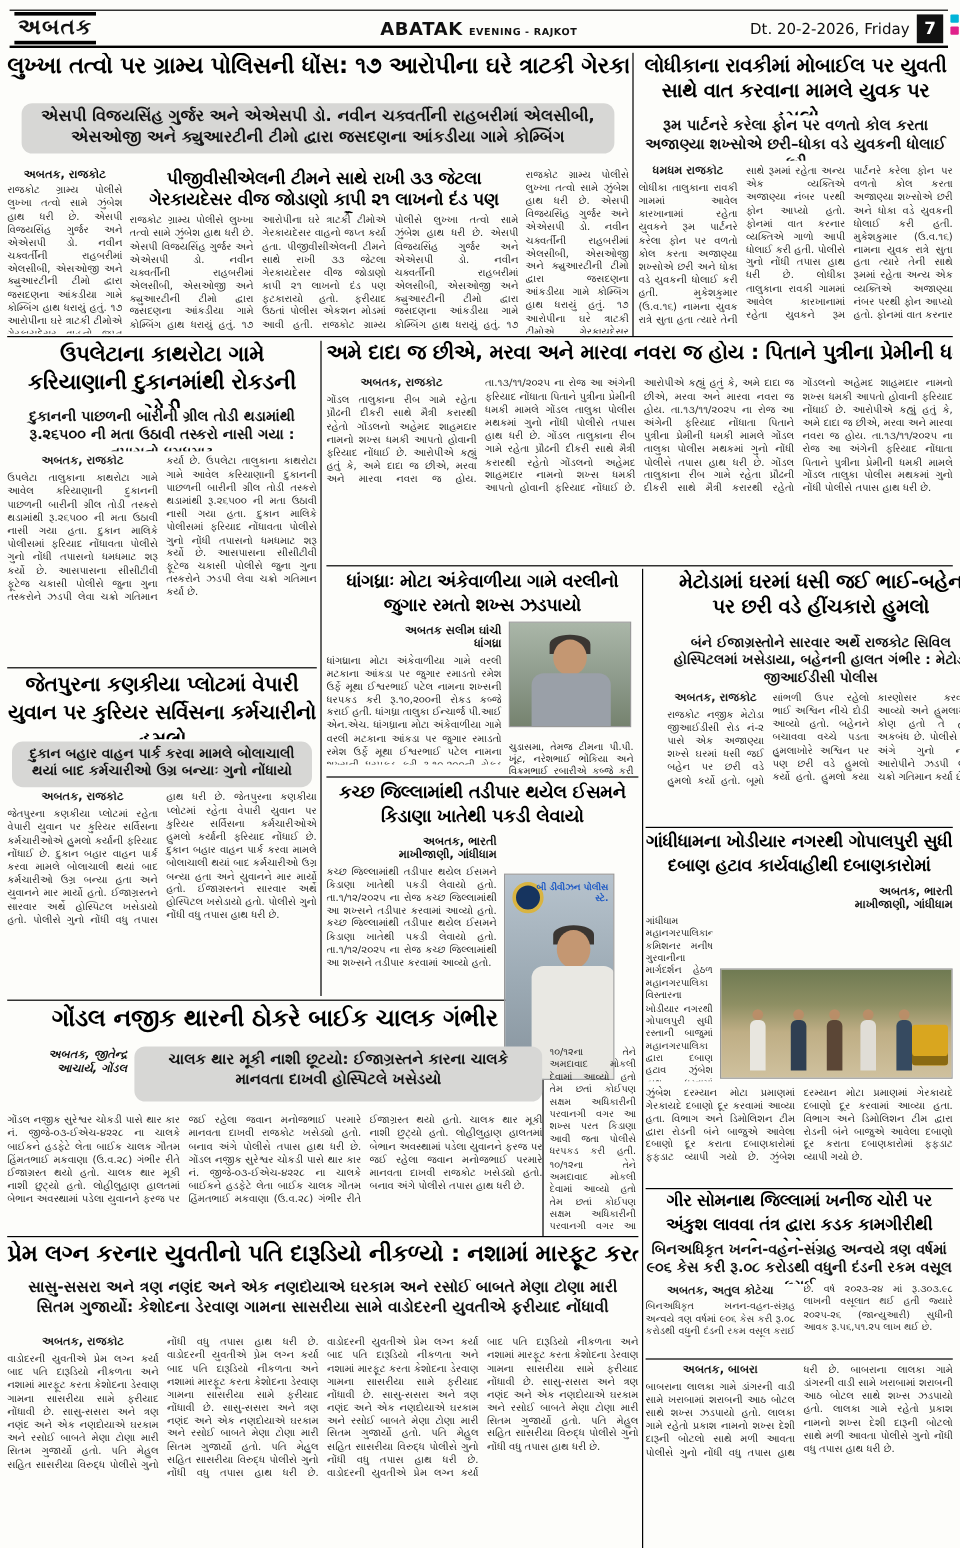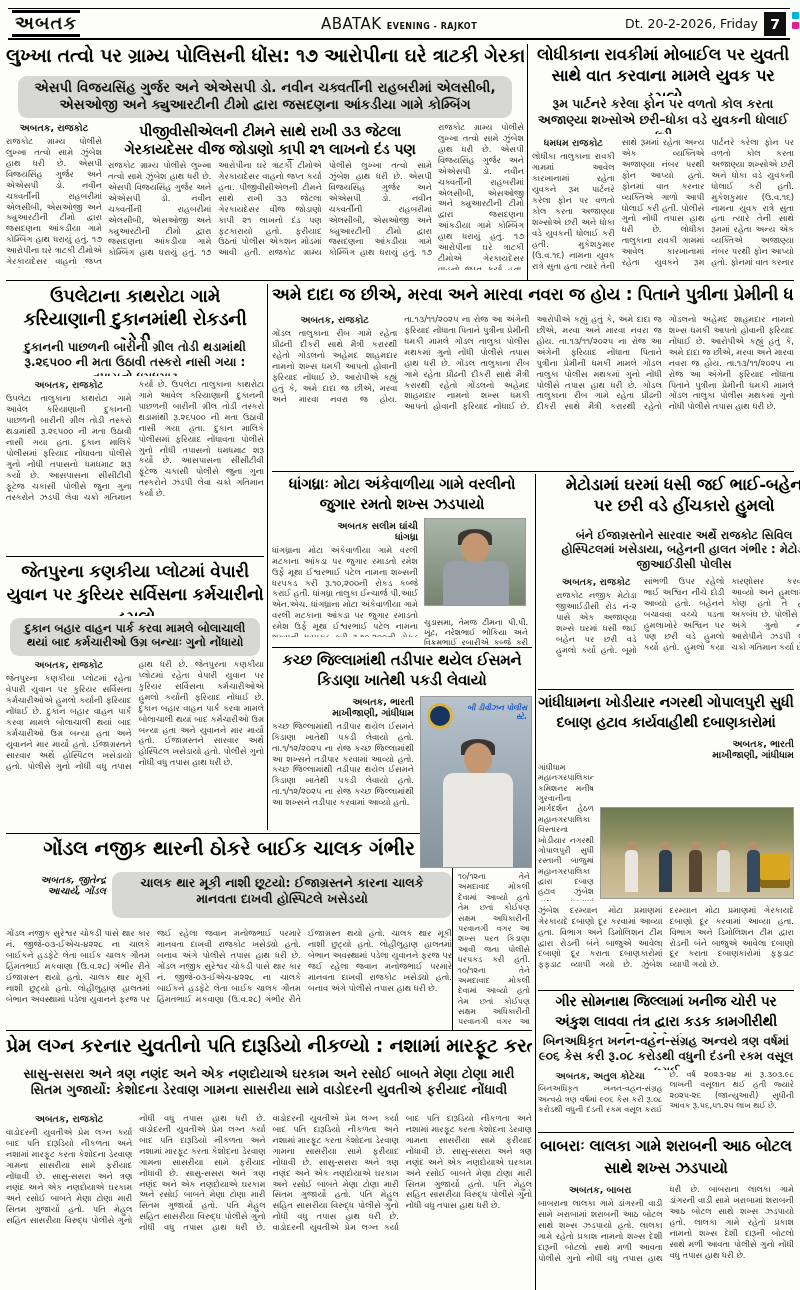--- a/index.html
+++ b/index.html
@@ -11,21 +11,21 @@
   }
   
   .header {
     position:absolute; left:8px; top:8px; width:782px; height:32px;
     border-top:1.5px solid #000; border-bottom:2.5px solid #000;
     display:flex; align-items:center; justify-content:space-between; padding:0 4px;
   }
   .logo { font-size:18px; font-weight:bold; line-height:1.15;
     border-top:3px solid #000; border-bottom:3px solid #000; padding:0 3px; letter-spacing:1px;}
   .masthead { position:absolute; left:50%; transform:translateX(-50%); white-space:nowrap; }
-  .masthead .m1 { font-weight:normal; font-size:15px; letter-spacing:.5px;}
+  .masthead .m1 { font-weight:bold; font-size:15px; letter-spacing:.5px;}
   .masthead .m2 { font-weight:bold; font-size:8px; letter-spacing:.5px; }
   .dategrp { display:flex; align-items:center; gap:6px;justify-content:flex-end; }
   .date { font-size:12.5px; font-weight:500; }
   .pagebox { width:22px; height:24px; background:#111; color:#fff; font-weight:bold;
     font-size:14px; display:flex; align-items:center; justify-content:center; }
   .regmarks { position:absolute; right:1px; top:12px; width:7px; }
   .regmarks div { width:7px; height:7px; margin-bottom:3px; border-radius:1px;}
   
   .rule { position:absolute; background:#000; height:1px; }
   .vrule { position:absolute; background:#000; width:1px; }
@@ -86,21 +86,21 @@
   <div class="rule" style="left:272px; top:647px; width:260px;"></div>
   <div class="rule" style="left:538px; top:689px; width:256px;"></div>
   <div class="rule" style="left:6px;  top:833px; width:446px;"></div>
   <div class="vrule" style="left:452px; top:833px; height:197px;"></div>
   <div class="rule" style="left:538px; top:990px; width:256px;"></div>
   <div class="rule" style="left:6px;  top:1030px; width:526px;"></div>
   <div class="rule" style="left:538px; top:1132px; width:256px;"></div>
 
   <div class="sec" style="left:6px; top:44px; width:518px; height:234px;">
     <div class="hl nowrap" style="font-size:19px; height:30px;">લુખ્ખા તત્વો પર ગ્રામ્ય પોલિસની ધોંસ: ૧૭ આરોપીના ઘરે ત્રાટકી ગેરકાયદેસર વાહનો જપ્ત</div>
-    <div class="sub graybox" style="font-size:13.5px; height:42px; margin:2px 12px;">એસપી વિજયસિંહ ગુર્જર અને એએસપી ડો. નવીન ચક્વર્તીની રાહબરીમાં એલસીબી, એસઓજી અને ક્યુઆરટીની ટીમો દ્વારા જસદણના આંકડીયા ગામે કોમ્બિંગ</div>
+    <div class="sub graybox" style="font-size:13.5px; height:42px; margin:12px 12px;">એસપી વિજયસિંહ ગુર્જર અને એએસપી ડો. નવીન ચક્વર્તીની રાહબરીમાં એલસીબી, એસઓજી અને ક્યુઆરટીની ટીમો દ્વારા જસદણના આંકડીયા ગામે કોમ્બિંગ</div>
     <div class="flexrow" style="margin-top:4px; height:150px;">
       <div style="width:96px; overflow:hidden;">
         <div class="dateline">અબતક, રાજકોટ</div>
         <div class="body-txt" style="height:132px;">રાજકોટ ગ્રામ્ય પોલીસે લુખ્ખા તત્વો સામે ઝુંબેશ હાથ ધરી છે. એસપી વિજયસિંહ ગુર્જર અને એએસપી ડો. નવીન ચક્વર્તીની રાહબરીમાં એલસીબી, એસઓજી અને ક્યુઆરટીની ટીમો દ્વારા જસદણના આંકડીયા ગામે કોમ્બિંગ હાથ ધરાયું હતું. ૧૭ આરોપીના ઘરે ત્રાટકી ટીમોએ ગેરકાયદેસર વાહનો જપ્ત કર્યા હતા. પીજીવીસીએલની ટીમને સાથે રાખી ૩૩ જેટલા ગેરકાયદેસર વીજ જોડાણો કાપી ૨૧ લાખનો દંડ પણ ફટકારાયો હતો. ફરીયાદ ઉઠતાં પોલીસ એકશન મોડમાં આવી હતી.</div>
       </div>
       <div style="flex:1; overflow:hidden;">
         <div class="hl" style="font-size:14.5px; height:38px; line-height:1.25;">પીજીવીસીએલની ટીમને સાથે રાખી ૩૩ જેટલા ગેરકાયદેસર વીજ જોડાણો કાપી ૨૧ લાખનો દંડ પણ ફટકાર્યો</div>
         <div class="body-txt cols3" style="height:106px;">રાજકોટ ગ્રામ્ય પોલીસે લુખ્ખા તત્વો સામે ઝુંબેશ હાથ ધરી છે. એસપી વિજયસિંહ ગુર્જર અને એએસપી ડો. નવીન ચક્વર્તીની રાહબરીમાં એલસીબી, એસઓજી અને ક્યુઆરટીની ટીમો દ્વારા જસદણના આંકડીયા ગામે કોમ્બિંગ હાથ ધરાયું હતું. ૧૭ આરોપીના ઘરે ત્રાટકી ટીમોએ ગેરકાયદેસર વાહનો જપ્ત કર્યા હતા. પીજીવીસીએલની ટીમને સાથે રાખી ૩૩ જેટલા ગેરકાયદેસર વીજ જોડાણો કાપી ૨૧ લાખનો દંડ પણ ફટકારાયો હતો. ફરીયાદ ઉઠતાં પોલીસ એકશન મોડમાં આવી હતી. રાજકોટ ગ્રામ્ય પોલીસે લુખ્ખા તત્વો સામે ઝુંબેશ હાથ ધરી છે. એસપી વિજયસિંહ ગુર્જર અને એએસપી ડો. નવીન ચક્વર્તીની રાહબરીમાં એલસીબી, એસઓજી અને ક્યુઆરટીની ટીમો દ્વારા જસદણના આંકડીયા ગામે કોમ્બિંગ હાથ ધરાયું હતું. ૧૭ આરોપીના ઘરે ત્રાટકી ટીમોએ ગેરકાયદેસર વાહનો જપ્ત કર્યા હતા. પીજીવીસીએલની ટીમને સાથે રાખી ૩૩ જેટલા ગેરકાયદેસર વીજ જોડાણો કાપી ૨૧ લાખનો દંડ પણ ફટકારાયો હતો. ફરીયાદ ઉઠતાં પોલીસ એકશન મોડમાં આવી હતી.</div>
       </div>
       <div style="width:86px; overflow:hidden;">
@@ -178,21 +178,21 @@
     <div class="hl" style="font-size:15px; height:44px; line-height:1.35;">કચ્છ જિલ્લામાંથી તડીપાર થયેલ ઈસમને કિડાણા ખાતેથી પકડી લેવાયો</div>
     <div style="width:142px; overflow:hidden;">
       <div class="byline2">
         <div>અબતક, ભારતી</div>
         <div>માખીજાણી, ગાંધીધામ</div>
       </div>
       <div class="body-txt" style="height:104px;">કચ્છ જિલ્લામાંથી તડીપાર થયેલ ઈસમને કિડાણા ખાતેથી પકડી લેવાયો હતો. તા.૧/૧૨/૨૦૨૫ ના રોજ કચ્છ જિલ્લામાંથી આ શખ્સને તડીપાર કરવામાં આવ્યો હતો. કચ્છ જિલ્લામાંથી તડીપાર થયેલ ઈસમને કિડાણા ખાતેથી પકડી લેવાયો હતો. તા.૧/૧૨/૨૦૨૫ ના રોજ કચ્છ જિલ્લામાંથી આ શખ્સને તડીપાર કરવામાં આવ્યો હતો.</div>
     </div>
   </div>
 
-  <div class="photo ph-h" style="position:absolute; left:420px; top:696px; width:112px; height:172px;font-style:italic;">
+  <div class="photo ph-h" style="position:absolute; left:420px; top:728px; width:92px; height:172px;">
     <div class="badge" style="left:6px; top:6px; width:26px; height:26px;"></div>
     <div class="ph-label" style="right:4px; top:6px; width:64px;">બી ડીવીઝન પોલીસ સ્ટે.</div>
     <div class="hair" style="left:40px; top:42px; width:34px; height:16px;"></div>
     <div class="head" style="left:43px; top:46px; width:28px; height:32px;"></div>
     <div class="torso" style="left:22px; top:76px; width:70px; height:96px; background:#e9e8e3;"></div>
   </div>
 
   <div class="sec" style="left:458px; top:872px; width:72px; height:154px;">
     <div class="body-txt" style="height:154px; font-size:8px;">૧૦/૧૨ના તેને અમદાવાદ મોકલી દેવામાં આવ્યો હતો તેમ છતાં કોઈપણ સક્ષમ અધિકારીની પરવાનગી વગર આ શખ્સ પરત કિડાણા આવી જતા પોલીસે ધરપકડ કરી હતી. ૧૦/૧૨ના તેને અમદાવાદ મોકલી દેવામાં આવ્યો હતો તેમ છતાં કોઈપણ સક્ષમ અધિકારીની પરવાનગી વગર આ શખ્સ પરત કિડાણા આવી જતા પોલીસે ધરપકડ કરી હતી.</div>
   </div>
@@ -241,20 +241,19 @@
   <div class="sec" style="left:538px; top:992px; width:256px; height:138px;">
     <div class="hl" style="font-size:14px; height:42px; line-height:1.4;">ગીર સોમનાથ જિલ્લામાં ખનીજ ચોરી પર અંકુશ લાવવા તંત્ર દ્વારા કડક કામગીરીથી ખનીજચોરોમાં ફફડાટ</div>
     <div class="sub" style="font-size:12px; height:36px;">બિનઅધિકૃત ખનન-વહન-સંગ્રહ અન્વયે ત્રણ વર્ષમાં ૯૦૬ કેસ કરી રૂ.૦૮ કરોડથી વધુની દંડની રકમ વસૂલ કરાઈ</div>
     <div class="body-txt cols2" style="height:56px; font-size:8px;">
       <div class="dateline">અબતક, અતુલ કોટેચા</div>
       <span>બિનઅધિકૃત ખનન-વહન-સંગ્રહ અન્વયે ત્રણ વર્ષમાં ૯૦૬ કેસ કરી રૂ.૦૮ કરોડથી વધુની દંડની રકમ વસૂલ કરાઈ છે. વર્ષ ૨૦૨૩-૨૪ માં રૂ.૩૦૩.૯૮ લાખની વસૂલાત થઈ હતી જ્યારે ૨૦૨૫-૨૬ (જાન્યુઆરી) સુધીની આવક રૂ.૫૬,૫૧.૨૫ લાખ થઈ છે.</span>
     </div>
   </div>
 
   <div class="sec" style="left:538px; top:1136px; width:256px; height:146px;">
-    <div class="hl" style="font-size:15.5px; height:48px; line-height:1.4;">બાબરાઃ લાલકા ગામે શરાબની આઠ બોટલ સાથે શખ્સ ઝડપાયો</div>
     <div class="body-txt cols2" style="height:92px;">
       <div class="dateline">અબતક, બાબરા</div>
       <span>બાબરાના લાલકા ગામે ડાંગરની વાડી સામે ખરાબામાં શરાબની આઠ બોટલ સાથે શખ્સ ઝડપાયો હતો. લાલકા ગામે રહેતો પ્રકાશ નામનો શખ્સ દેશી દારૂની બોટલો સાથે મળી આવતા પોલીસે ગુનો નોંધી વધુ તપાસ હાથ ધરી છે. બાબરાના લાલકા ગામે ડાંગરની વાડી સામે ખરાબામાં શરાબની આઠ બોટલ સાથે શખ્સ ઝડપાયો હતો. લાલકા ગામે રહેતો પ્રકાશ નામનો શખ્સ દેશી દારૂની બોટલો સાથે મળી આવતા પોલીસે ગુનો નોંધી વધુ તપાસ હાથ ધરી છે.</span>
     </div>
   </div>
 
 </div>
 
 </body></html>

